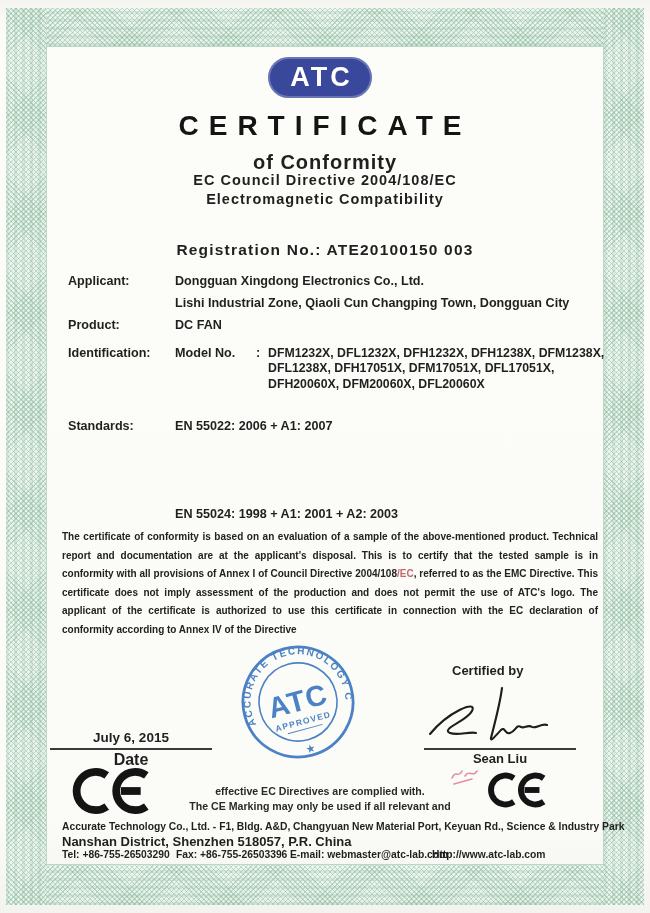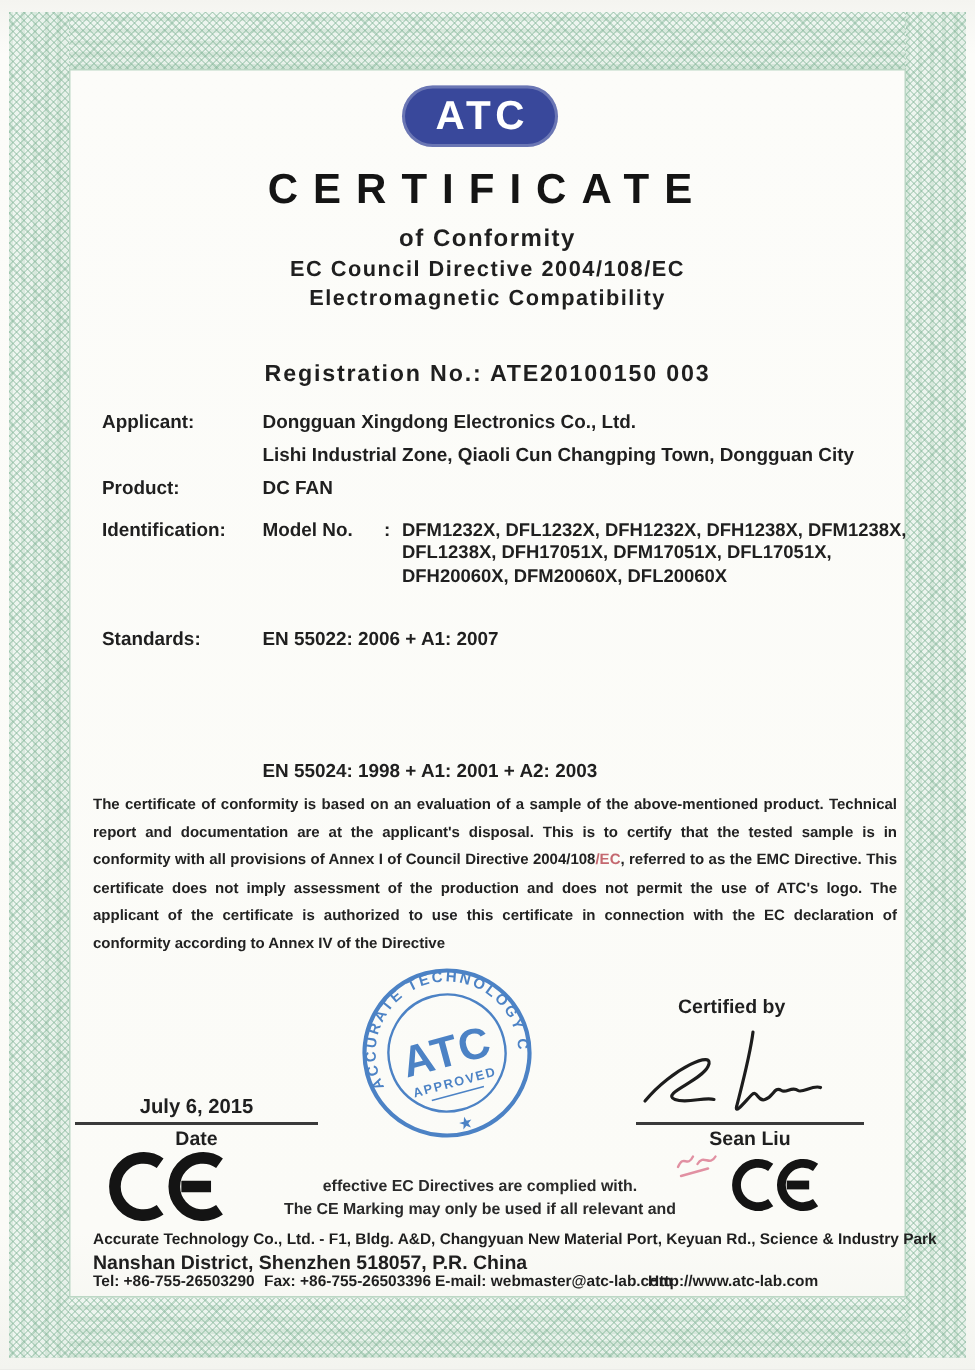--- a/index.html
+++ b/index.html
@@ -34,21 +34,21 @@
   .ctr{left:0;right:0;text-align:center;}
 
   
   .logo-pill{
     left:268px;top:57px;width:104px;height:41px;border-radius:21px;
     background:#39489B;display:flex;align-items:center;justify-content:center;
     box-shadow:inset 0 0 0 2px rgba(255,255,255,0.25);
   }
   .logo-pill span{color:#fff;font-weight:bold;font-size:27px;letter-spacing:3px;padding-left:3px;}
   .title{top:110px;font-size:28px;font-weight:bold;letter-spacing:10px;color:#141414;}
-  .sub1{top:151px;font-size:16px;font-weight:bold;letter-spacing:1px;}
+  .sub1{top:151px;font-size:20px;font-weight:bold;letter-spacing:1px;}
   .sub2{top:172px;font-size:14.5px;font-weight:bold;letter-spacing:1px;}
   .sub3{top:191px;font-size:14.5px;font-weight:bold;letter-spacing:1px;}
   .regno{top:241px;font-size:15.5px;font-weight:bold;letter-spacing:1.2px;}
 
   
   .lbl{left:68px;font-size:12.6px;font-weight:bold;}
   .val{left:175px;font-size:12.6px;font-weight:bold;}
   .models{left:268px;top:346px;width:340px;font-size:12.3px;font-weight:bold;line-height:15.3px;}
   .model-colon{left:256px;top:346px;font-size:12.6px;font-weight:bold;}
 
@@ -63,21 +63,21 @@
   
   .stamp{left:238px;top:642px;width:120px;height:120px;transform:rotate(-15deg);opacity:0.9;}
 
   
   .certifiedby{left:452px;top:663px;font-size:13px;font-weight:bold;}
   .sig{left:420px;top:686px;}
   .sigline{left:424px;top:748px;width:152px;border-top:2px solid #3a3a3a;}
   .signer{left:424px;top:751px;width:152px;text-align:center;font-size:13px;font-weight:bold;}
   .dateval{left:50px;top:730px;width:162px;text-align:center;font-size:13.5px;font-weight:bold;}
   .dateline{left:50px;top:748px;width:162px;border-top:2px solid #3a3a3a;}
-  .datelbl{left:50px;top:751px;width:162px;text-align:center;font-size:13px;font-weight:bold;}
+  .datelbl{left:50px;top:751px;width:162px;text-align:center;font-size:16px;font-weight:bold;}
 
   
   .ce-left{left:70px;top:767px;}
   .ce-right{left:486px;top:768px;}
   .cenote{left:160px;top:784px;width:320px;text-align:center;font-size:10.6px;font-weight:bold;line-height:15px;color:#2a2a2a;}
   .redscribble{left:448px;top:762px;opacity:0.75;}
 
   
   .addr1{left:62px;top:821px;font-size:10.3px;font-weight:bold;}
   .addr2{left:62px;top:834px;font-size:13px;font-weight:bold;}

